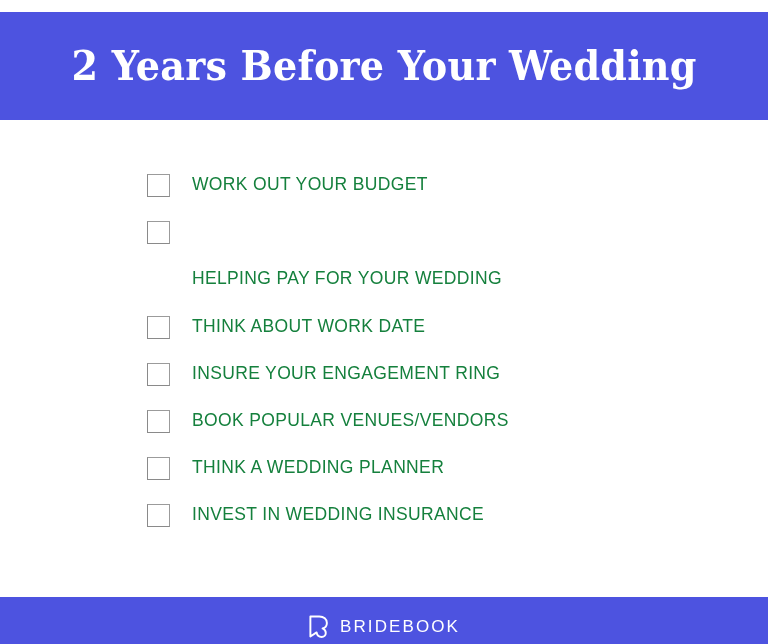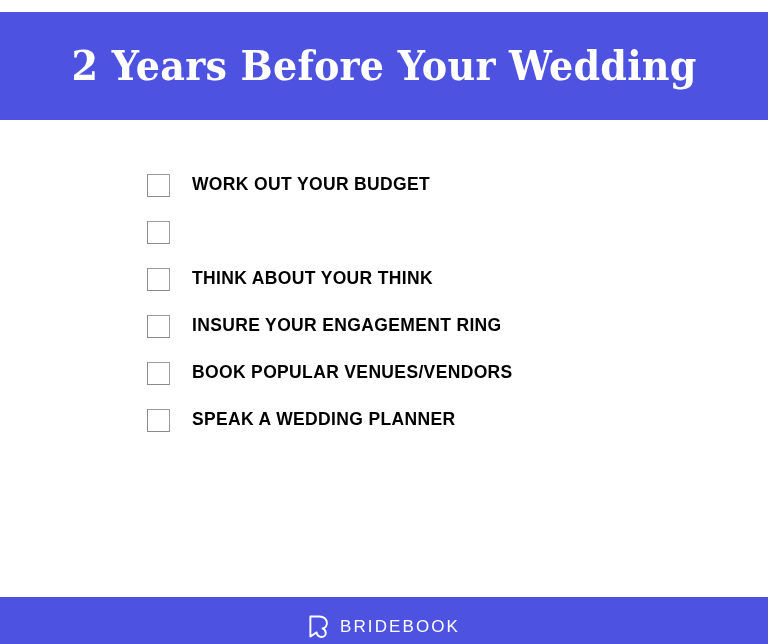--- a/index.html
+++ b/index.html
@@ -78,26 +78,26 @@
     box-sizing: content-box;
     margin-top: 2px;
   }
   .checkbox.blank {
     border-color: transparent;
     background: transparent;
   }
   .check-label {
     flex: 1 1 auto;
     margin-left: 22px;
-    color: #000000;
+    color: #15803d;
     font-size: 17.5px;
     line-height: 25px;
     letter-spacing: 0.35px;
     white-space: nowrap;
-    font-weight: 700;
+    font-weight: 400;
   }
 
   
   .footer-bar {
     height: 59px;
     background: #4d53e0;
     display: flex;
     align-items: center;
     justify-content: center;
     gap: 10px;
@@ -131,41 +131,49 @@
 
       <div class="check-row">
         <span class="checkbox"></span>
         <span class="check-label">WORK OUT YOUR BUDGET</span>
       </div>
 
       <div class="check-row">
         <span class="checkbox"></span>
       </div>
 
+      <div class="check-row wrap-row">
+        <span class="checkbox blank"></span>
+        <span class="check-label">HELPING PAY FOR YOUR WEDDING</span>
+      </div>
 
       <div class="check-row">
         <span class="checkbox"></span>
-        <span class="check-label">THINK ABOUT YOUR THINK</span>
+        <span class="check-label">THINK ABOUT WORK DATE</span>
       </div>
 
       <div class="check-row">
         <span class="checkbox"></span>
         <span class="check-label">INSURE YOUR ENGAGEMENT RING</span>
       </div>
 
       <div class="check-row">
         <span class="checkbox"></span>
         <span class="check-label">BOOK POPULAR VENUES/VENDORS</span>
       </div>
 
       <div class="check-row">
         <span class="checkbox"></span>
-        <span class="check-label">SPEAK A WEDDING PLANNER</span>
+        <span class="check-label">THINK A WEDDING PLANNER</span>
       </div>
 
+      <div class="check-row">
+        <span class="checkbox"></span>
+        <span class="check-label">INVEST IN WEDDING INSURANCE</span>
+      </div>
 
     </div>
   </div>
 
   <div class="footer-bar">
     <svg class="logo-mark" viewBox="0 0 24 25" aria-hidden="true">
       <path d="M2.6 1.6 H12.4 C17.2 1.6 20.6 4.6 20.6 8.6 C20.6 11.7 18.6 13.9 15.9 14.6 C18.1 15.6 19.4 17.5 19.4 19.6 C19.4 22.1 17.4 23.9 14.9 23.9 C12.0 23.9 9.8 21.8 9.4 18.9 L2.6 23.4 Z" fill="none" stroke="#ffffff" stroke-width="2.1" stroke-linejoin="round" stroke-linecap="round"></path>
     </svg>
     <span class="logo-text">BRIDEBOOK</span>
   </div>

